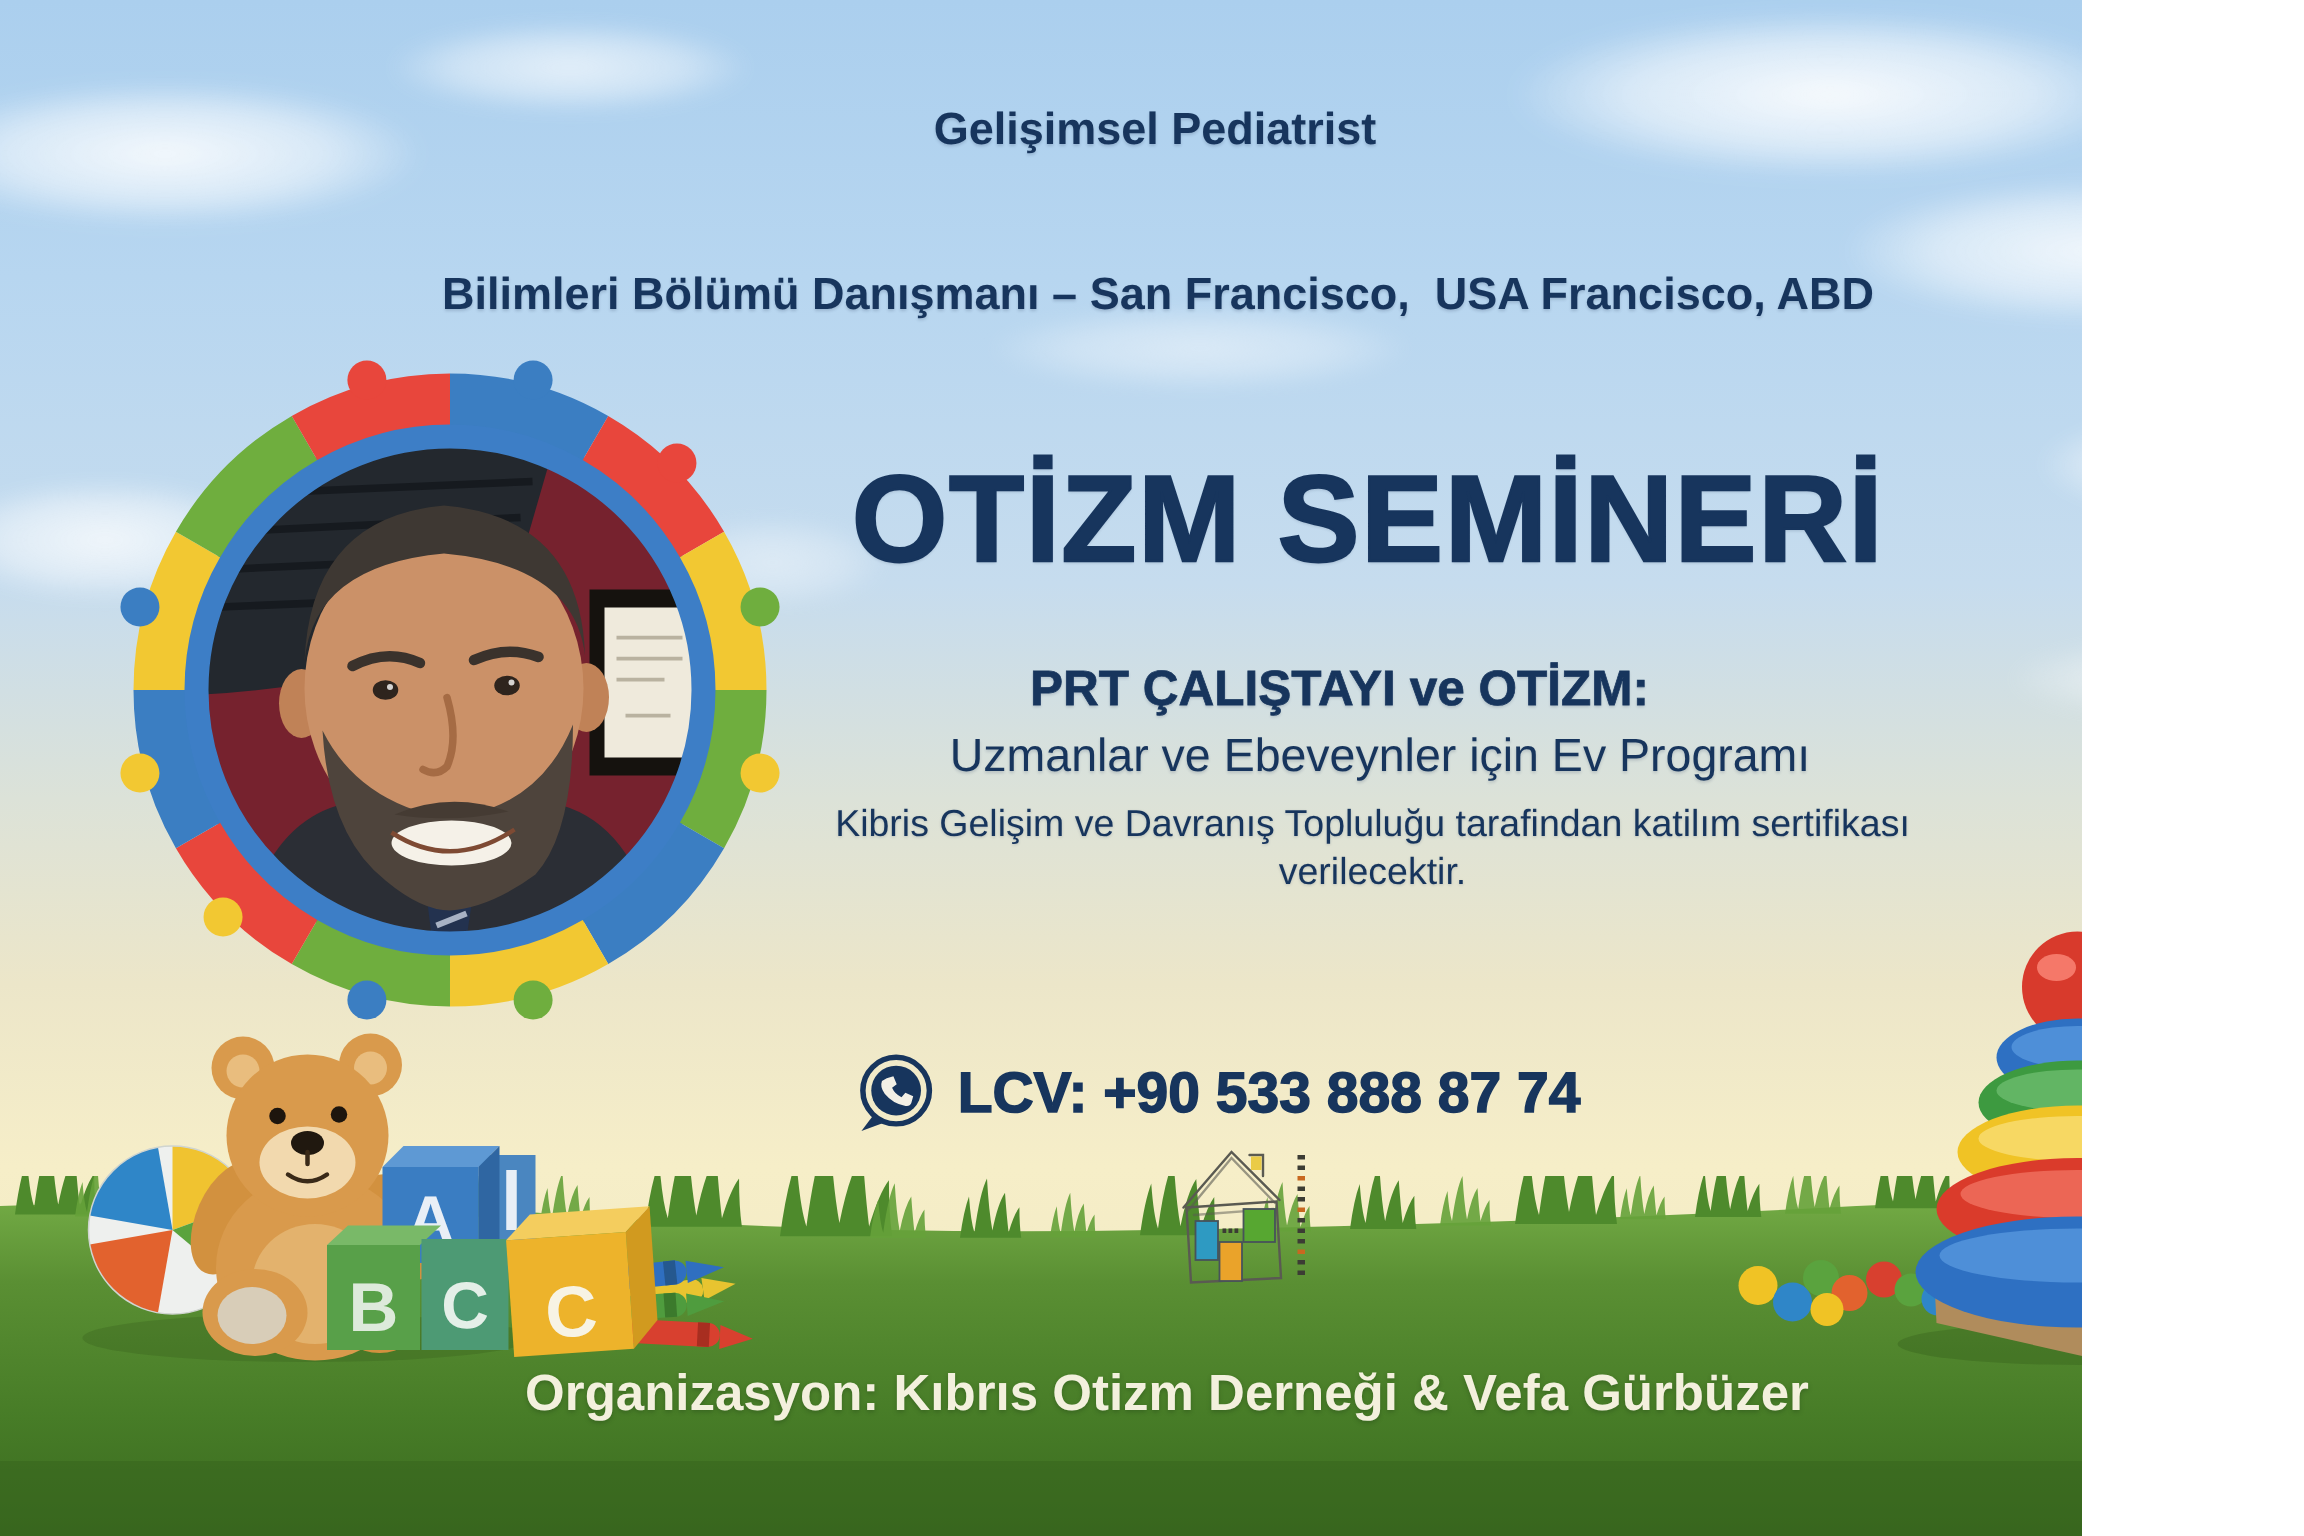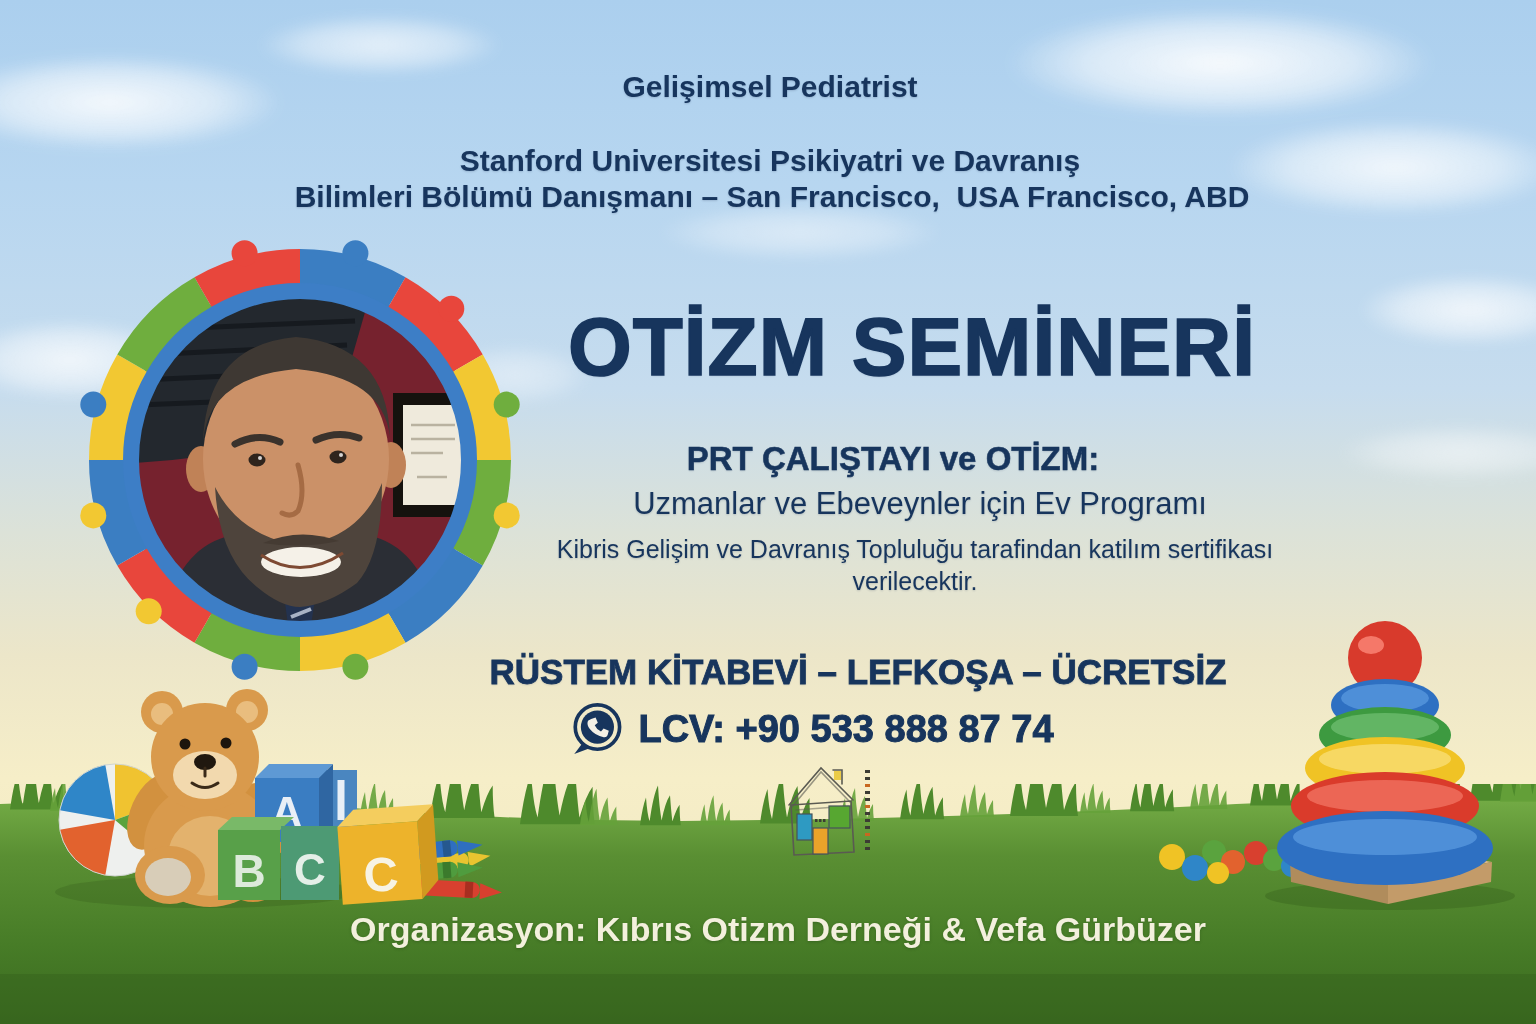--- a/index.html
+++ b/index.html
@@ -1,21 +1,21 @@
 <!DOCTYPE html>
 <html><head>
 <meta charset="utf-8">
 <style>
   :root{
     --navy:#17355d;
     --cream-text:#f3f0dd;
   }
   html,body{margin:0;padding:0;}
   body{width:1536px;height:1024px;overflow:hidden;font-family:"Liberation Sans",sans-serif;}
-  .stage{position:relative;width:1536px;height:1024px;overflow:hidden;
+  .stage{position:relative;width:1388px;height:1024px;overflow:hidden;
     background:linear-gradient(180deg,#abcfee 0%,#b7d6f0 18%,#c6dcee 38%,#dce2d8 52%,#ece6c9 64%,#f6eec8 76%,#f3ebc4 86%,#f1e9c0 100%);}
   .cloud{position:absolute;border-radius:50%;
     background:radial-gradient(ellipse at center,rgba(255,255,255,.95) 0%,rgba(255,255,255,.55) 45%,rgba(255,255,255,0) 72%);
     filter:blur(6px);}
   .t{position:absolute;white-space:nowrap;transform:translateX(-50%);color:var(--navy);
      text-shadow:0 1px 2px rgba(25,45,80,.18);}
   .h1{left:770px;top:70px;font-size:30px;font-weight:700;}
   .h2{left:772px;top:108px;font-size:30px;font-weight:600;}
   .h3{left:770px;top:144px;font-size:30px;font-weight:600;}
   .h4{left:772px;top:180px;font-size:30px;font-weight:600;}
@@ -91,29 +91,27 @@
       <use href="#tuft" transform="translate(960,32) scale(1.0)"></use>
       <use href="#tuft" transform="translate(1080,28) scale(.9)"></use>
       <use href="#tuft" transform="translate(1190,24) scale(1.1)"></use>
       <use href="#tuft" transform="translate(1320,18) scale(1.4)"></use>
       <use href="#tuft" transform="translate(1500,16) scale(1.8)"></use>
     </g>
     <rect x="0" y="190" width="1536" height="50" fill="#35611c" opacity=".45"></rect>
   </svg>
 
   <div class="t h1">Gelişimsel Pediatrist</div>
-  <div class="t h3">Stanford Universitesi Psikiyatri ve Davranış</div>
   <div class="t h4">Bilimleri Bölümü Danışmanı – San Francisco, &nbsp;USA Francisco, ABD</div>
 
   <div class="t sub1">PRT ÇALIŞTAYI ve OTİZM:</div>
   <div class="t title">OTİZM SEMİNERİ</div>
   <div class="t sub2">Uzmanlar ve Ebeveynler için Ev Programı</div>
   <div class="t cert1">Kibris Gelişim ve Davranış Topluluğu tarafindan katilım sertifikası</div>
   <div class="t cert2">verilecektir.</div>
-  <div class="t venue">RÜSTEM KİTABEVİ – LEFKOŞA – ÜCRETSİZ</div>
 
   <div class="lcv">
     <svg style="position:static" width="54" height="54" viewBox="0 0 56 56">
       <circle cx="28" cy="26" r="23" fill="none" stroke="#17355d" stroke-width="3.8"></circle>
       <path d="M13,42 L4,54 L20,48 Z" fill="#17355d"></path>
       <circle cx="28" cy="26" r="17.2" fill="#17355d"></circle>
       <path d="M21.5,17.5 l4.6,-1.4 2.3,5.5 -3.2,2.5 q1.9,4.4 6.5,6.5 l2.7,-3.1 5.4,2.4 -1.3,4.7 q-1,2.5 -4,2 -8.9,-1.7 -14.4,-8.5 -3.5,-4.5 -1.9,-8.7 z" fill="#f3f0e6"></path>
     </svg>
     <span>LCV: +90 533 888 87 74</span>
   </div>

